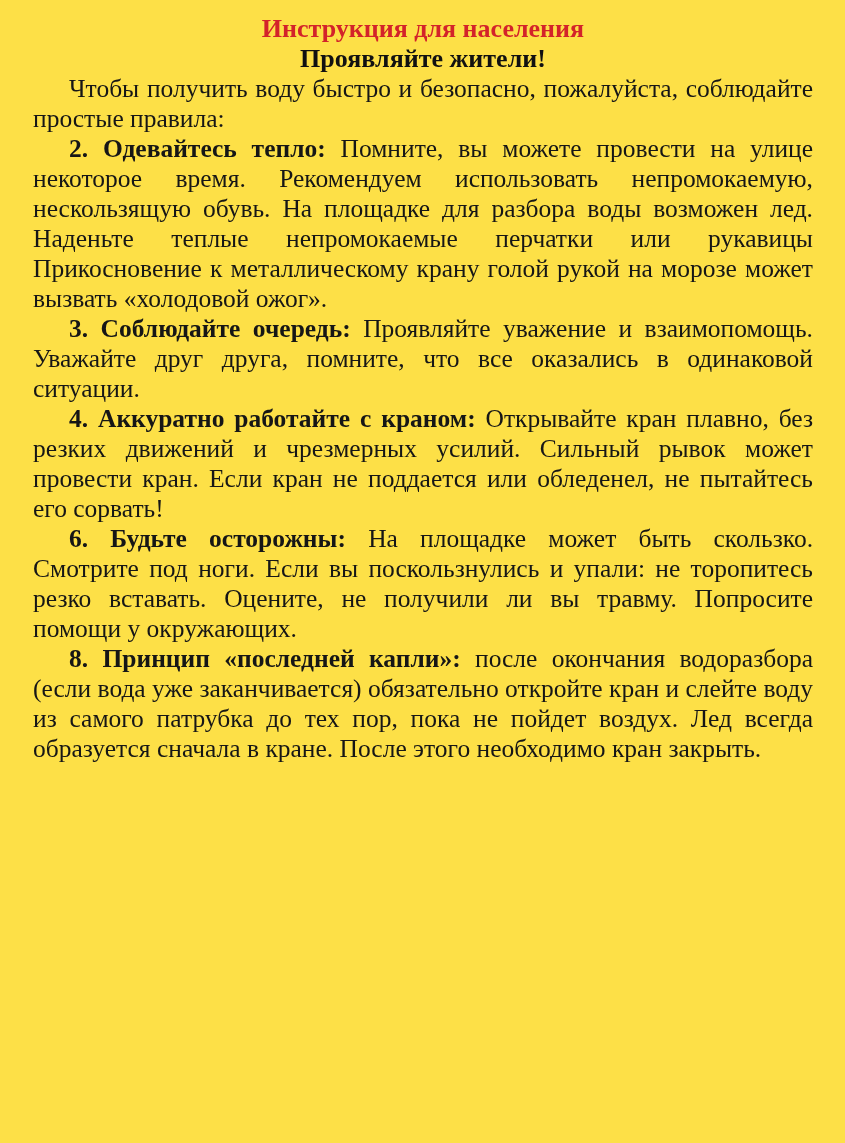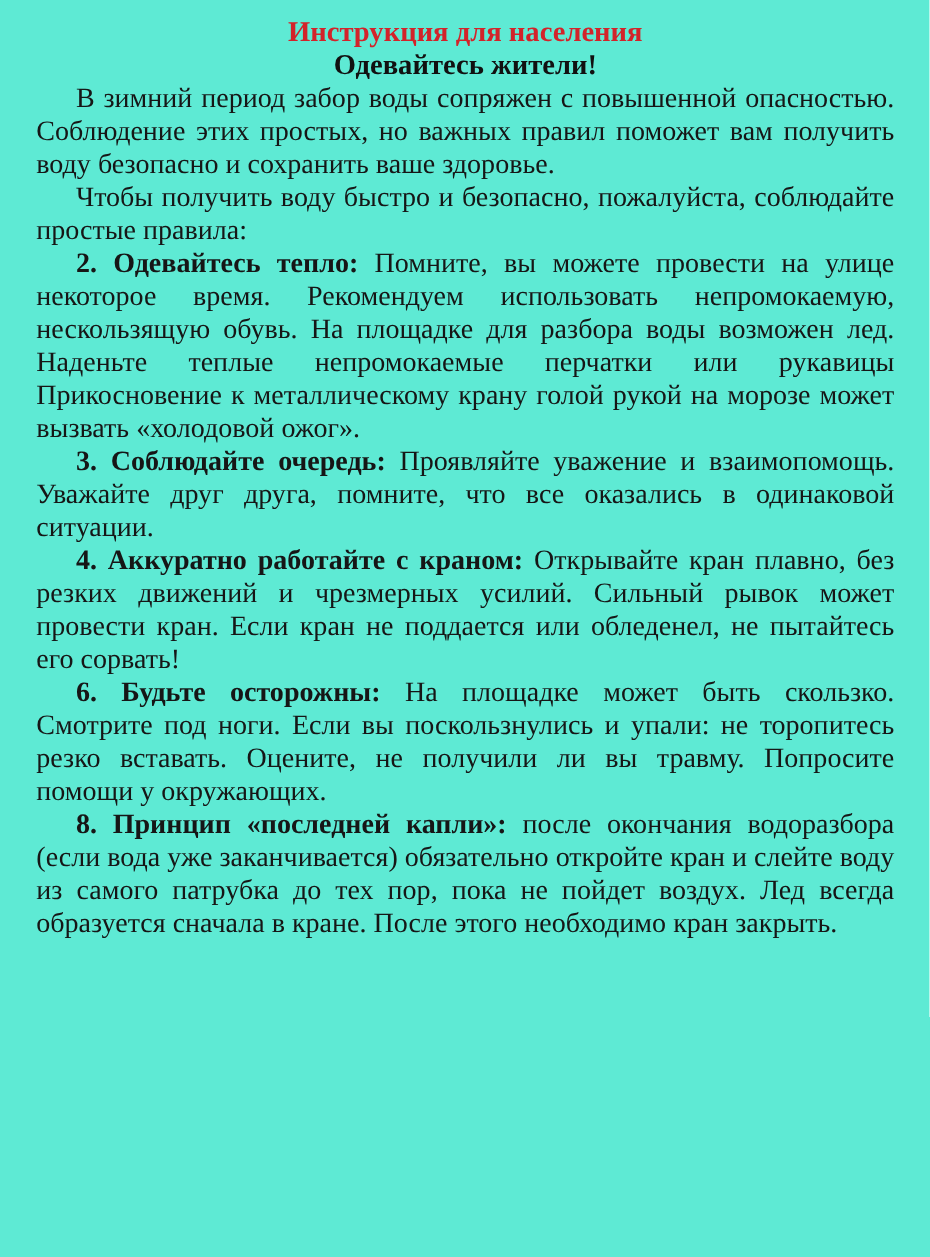--- a/index.html
+++ b/index.html
@@ -4,21 +4,21 @@
 <style>
   html, body {
     margin: 0;
     padding: 0;
     background: #ffffff;
   }
   .page {
     width: 845px;
     height: 1143px;
     box-sizing: border-box;
-    background: #5eead4;
+    background: #fde047;
     padding: 14px 32px 0 33px;
     font-family: "Liberation Serif", "DejaVu Serif", serif;
     font-size: 25.5px;
     line-height: 30px;
     color: #161616;
     overflow: hidden;
   }
   .doc-title {
     text-align: center;
     font-weight: bold;
@@ -43,23 +43,22 @@
   p.para .lead {
     font-weight: bold;
   }
 </style>
 </head>
 <body>
 
 <div class="page">
 
   <h1 class="doc-title" style="color: rgb(211, 35, 42);">Инструкция для населения</h1>
-  <h2 class="doc-subtitle">Одевайтесь жители!</h2>
+  <h2 class="doc-subtitle">Проявляйте жители!</h2>
 
-  <p class="para">В зимний период забор воды сопряжен с повышенной опасностью. Соблюдение этих простых, но важных правил поможет вам получить воду безопасно и сохранить ваше здоровье.</p>
   <p class="para">Чтобы получить воду быстро и безопасно, пожалуйста, соблюдайте простые правила:</p>
 
 
   <p class="para"><span class="lead">2. Одевайтесь тепло:</span> <span>Помните, вы можете провести на улице некоторое время. Рекомендуем использовать непромокаемую, нескользящую обувь. На площадке для разбора воды возможен лед. Наденьте теплые непромокаемые перчатки или рукавицы Прикосновение к металлическому крану голой рукой на морозе может вызвать «холодовой ожог».</span></p>
 
   <p class="para"><span class="lead">3. Соблюдайте очередь:</span> <span>Проявляйте уважение и взаимопомощь. Уважайте друг друга, помните, что все оказались в одинаковой ситуации.</span></p>
 
   <p class="para"><span class="lead">4. Аккуратно работайте с краном:</span> <span>Открывайте кран плавно, без резких движений и чрезмерных усилий. Сильный рывок может провести кран. Если кран не поддается или обледенел, не пытайтесь его сорвать!</span></p>
 
 

